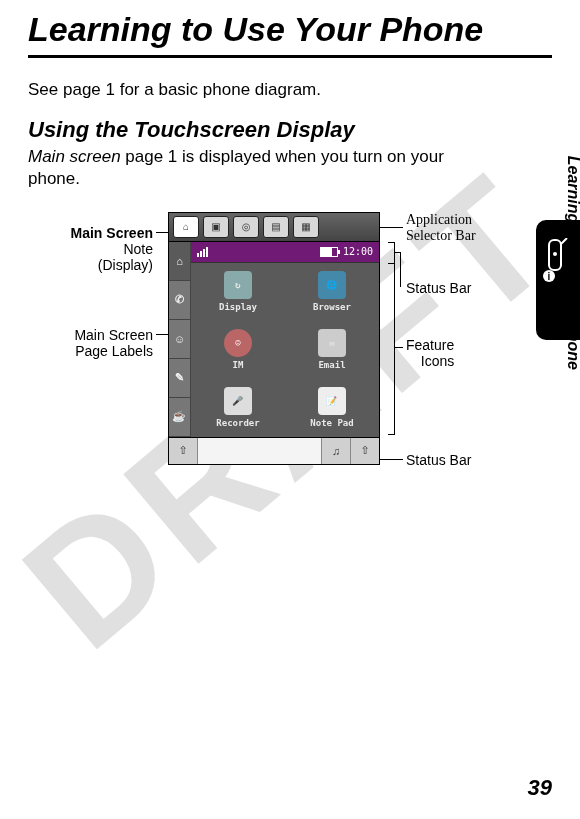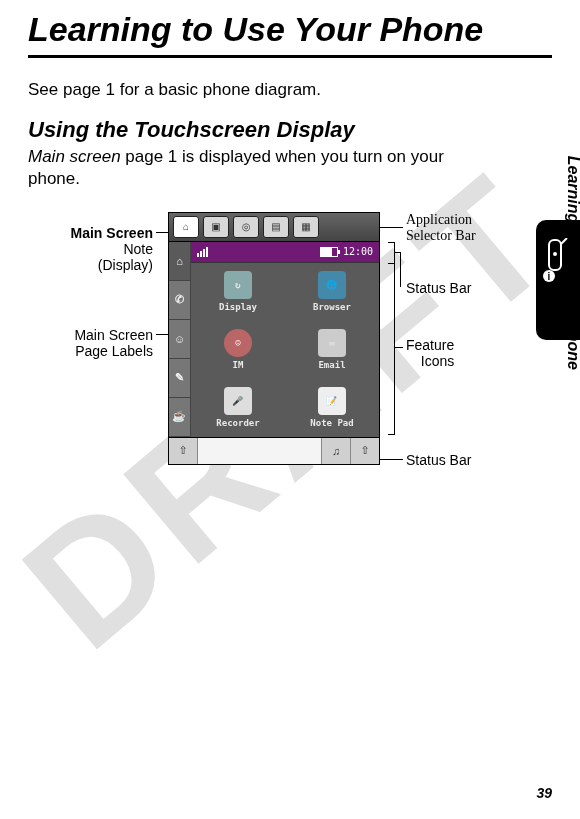--- a/index.html
+++ b/index.html
@@ -110,21 +110,21 @@
     white-space: nowrap;
     z-index: 2;
   }
 
   .page-number {
     position: absolute;
     right: 28px;
     bottom: 18px;
     font-weight: 900;
     font-style: italic;
-    font-size: 14px;
+    font-size: 22px;
   }
 
   
   .diagram {
     position: relative;
     width: 520px;
     height: 290px;
     margin-top: 10px;
   }
 

